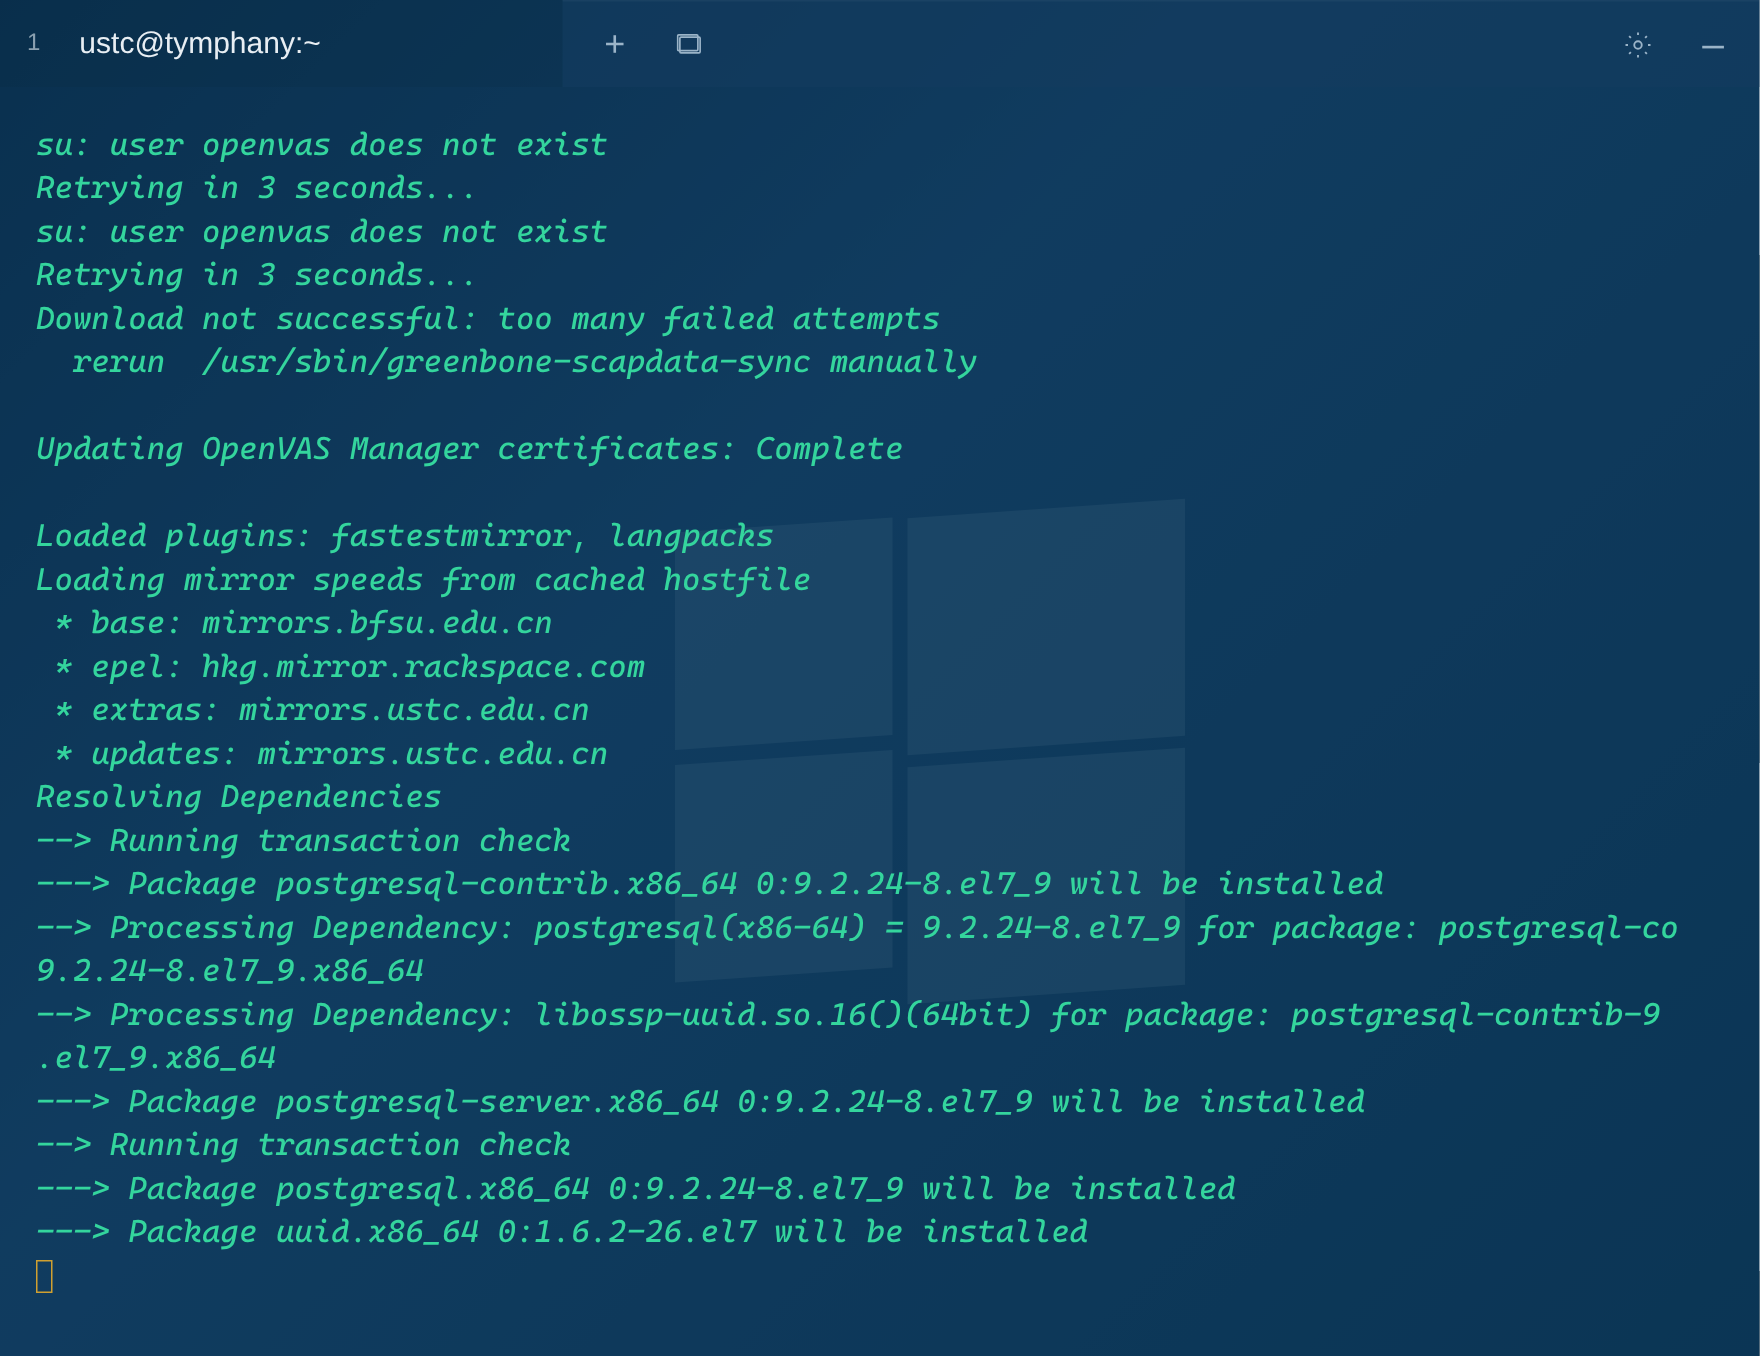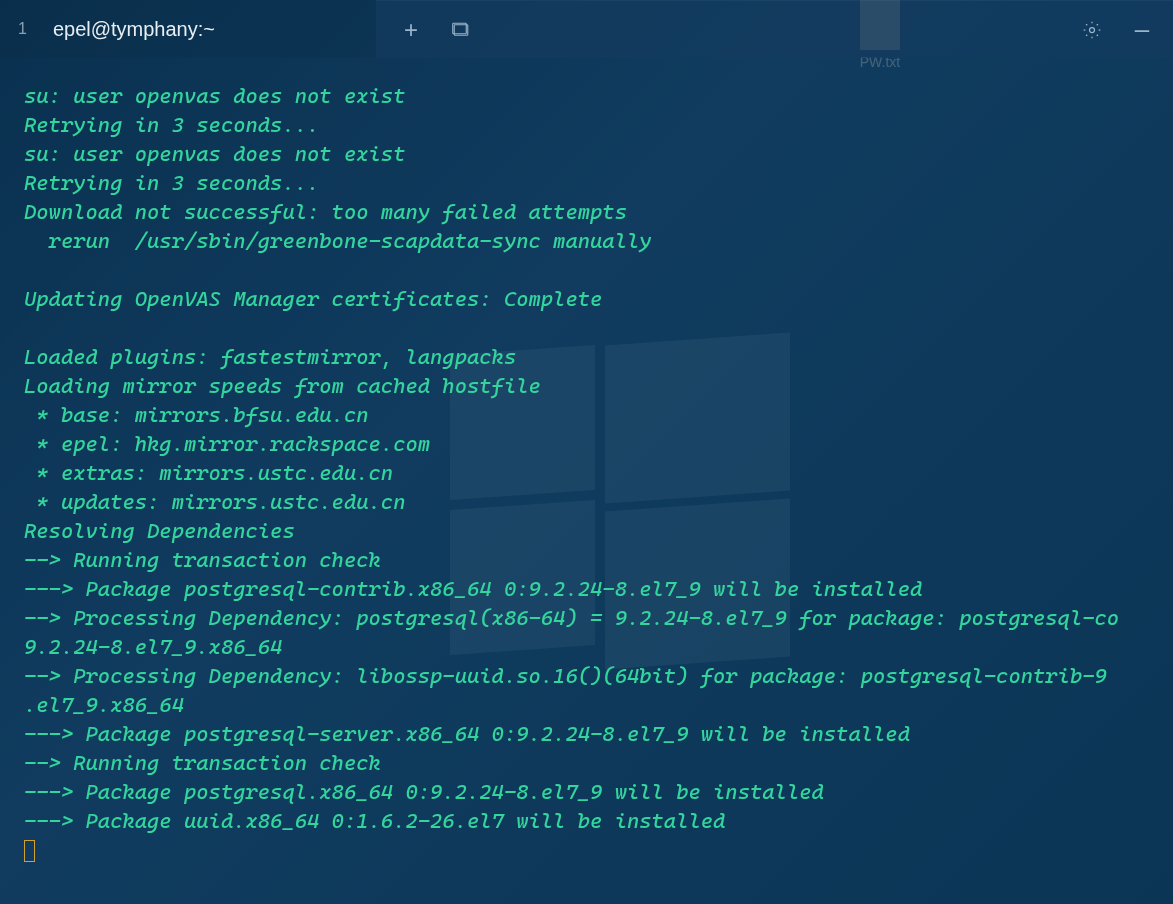--- a/index.html
+++ b/index.html
@@ -146,30 +146,26 @@
 
 <div class="desktop">
 
   <div class="win-logo">
     <div class="pane p1"></div>
     <div class="pane p2"></div>
     <div class="pane p3"></div>
     <div class="pane p4"></div>
   </div>
 
-  <div class="desktop-icon">
-    <div class="file-thumb"></div>
-    <div class="file-label">PW.txt</div>
-  </div>
 
   <div class="terminal">
     <div class="titlebar">
       <div class="tab">
         <span class="tab-index">1</span>
-        <span class="tab-title">epel@tymphany:~</span>
+        <span class="tab-title">ustc@tymphany:~</span>
         <span class="tab-spacer"></span>
       </div>
       <div class="title-rest">
         <div class="title-btn plus">
           <span>+</span>
         </div>
         <div class="title-btn windows">
           <svg viewBox="0 0 24 24">
             <rect x="3" y="5" width="18" height="14" rx="1"></rect>
             <rect x="1" y="3" width="18" height="14" rx="1"></rect>

